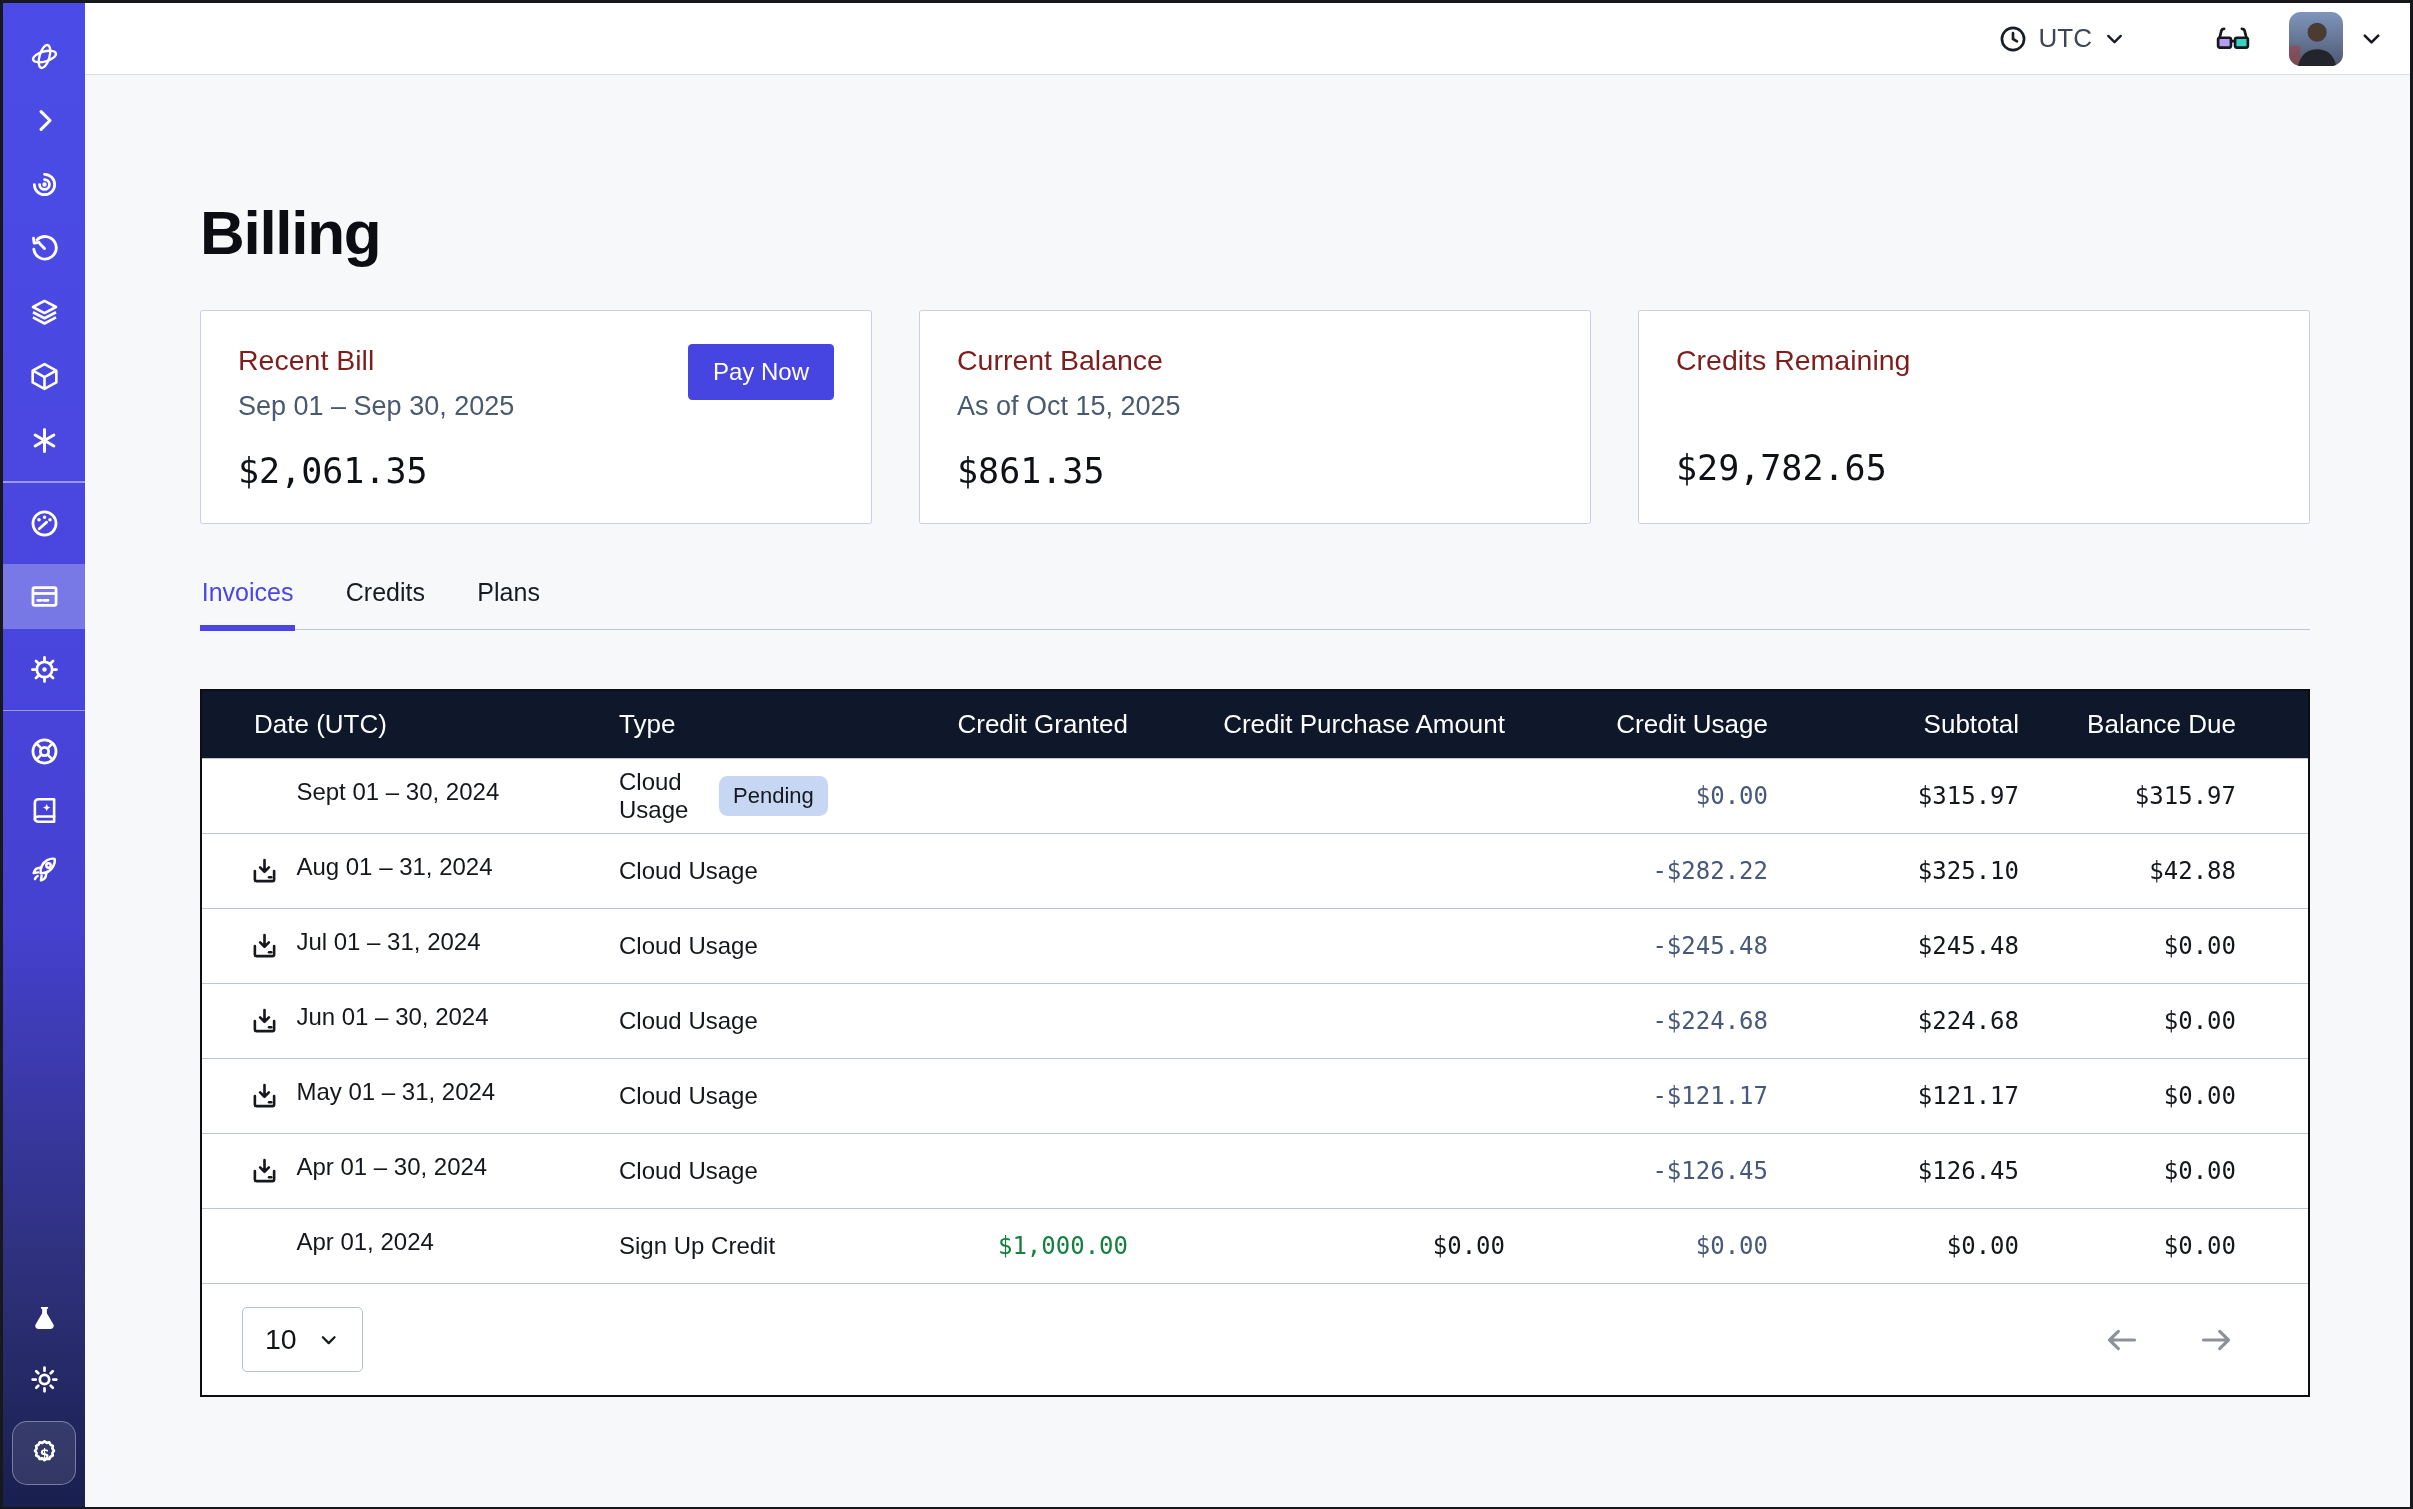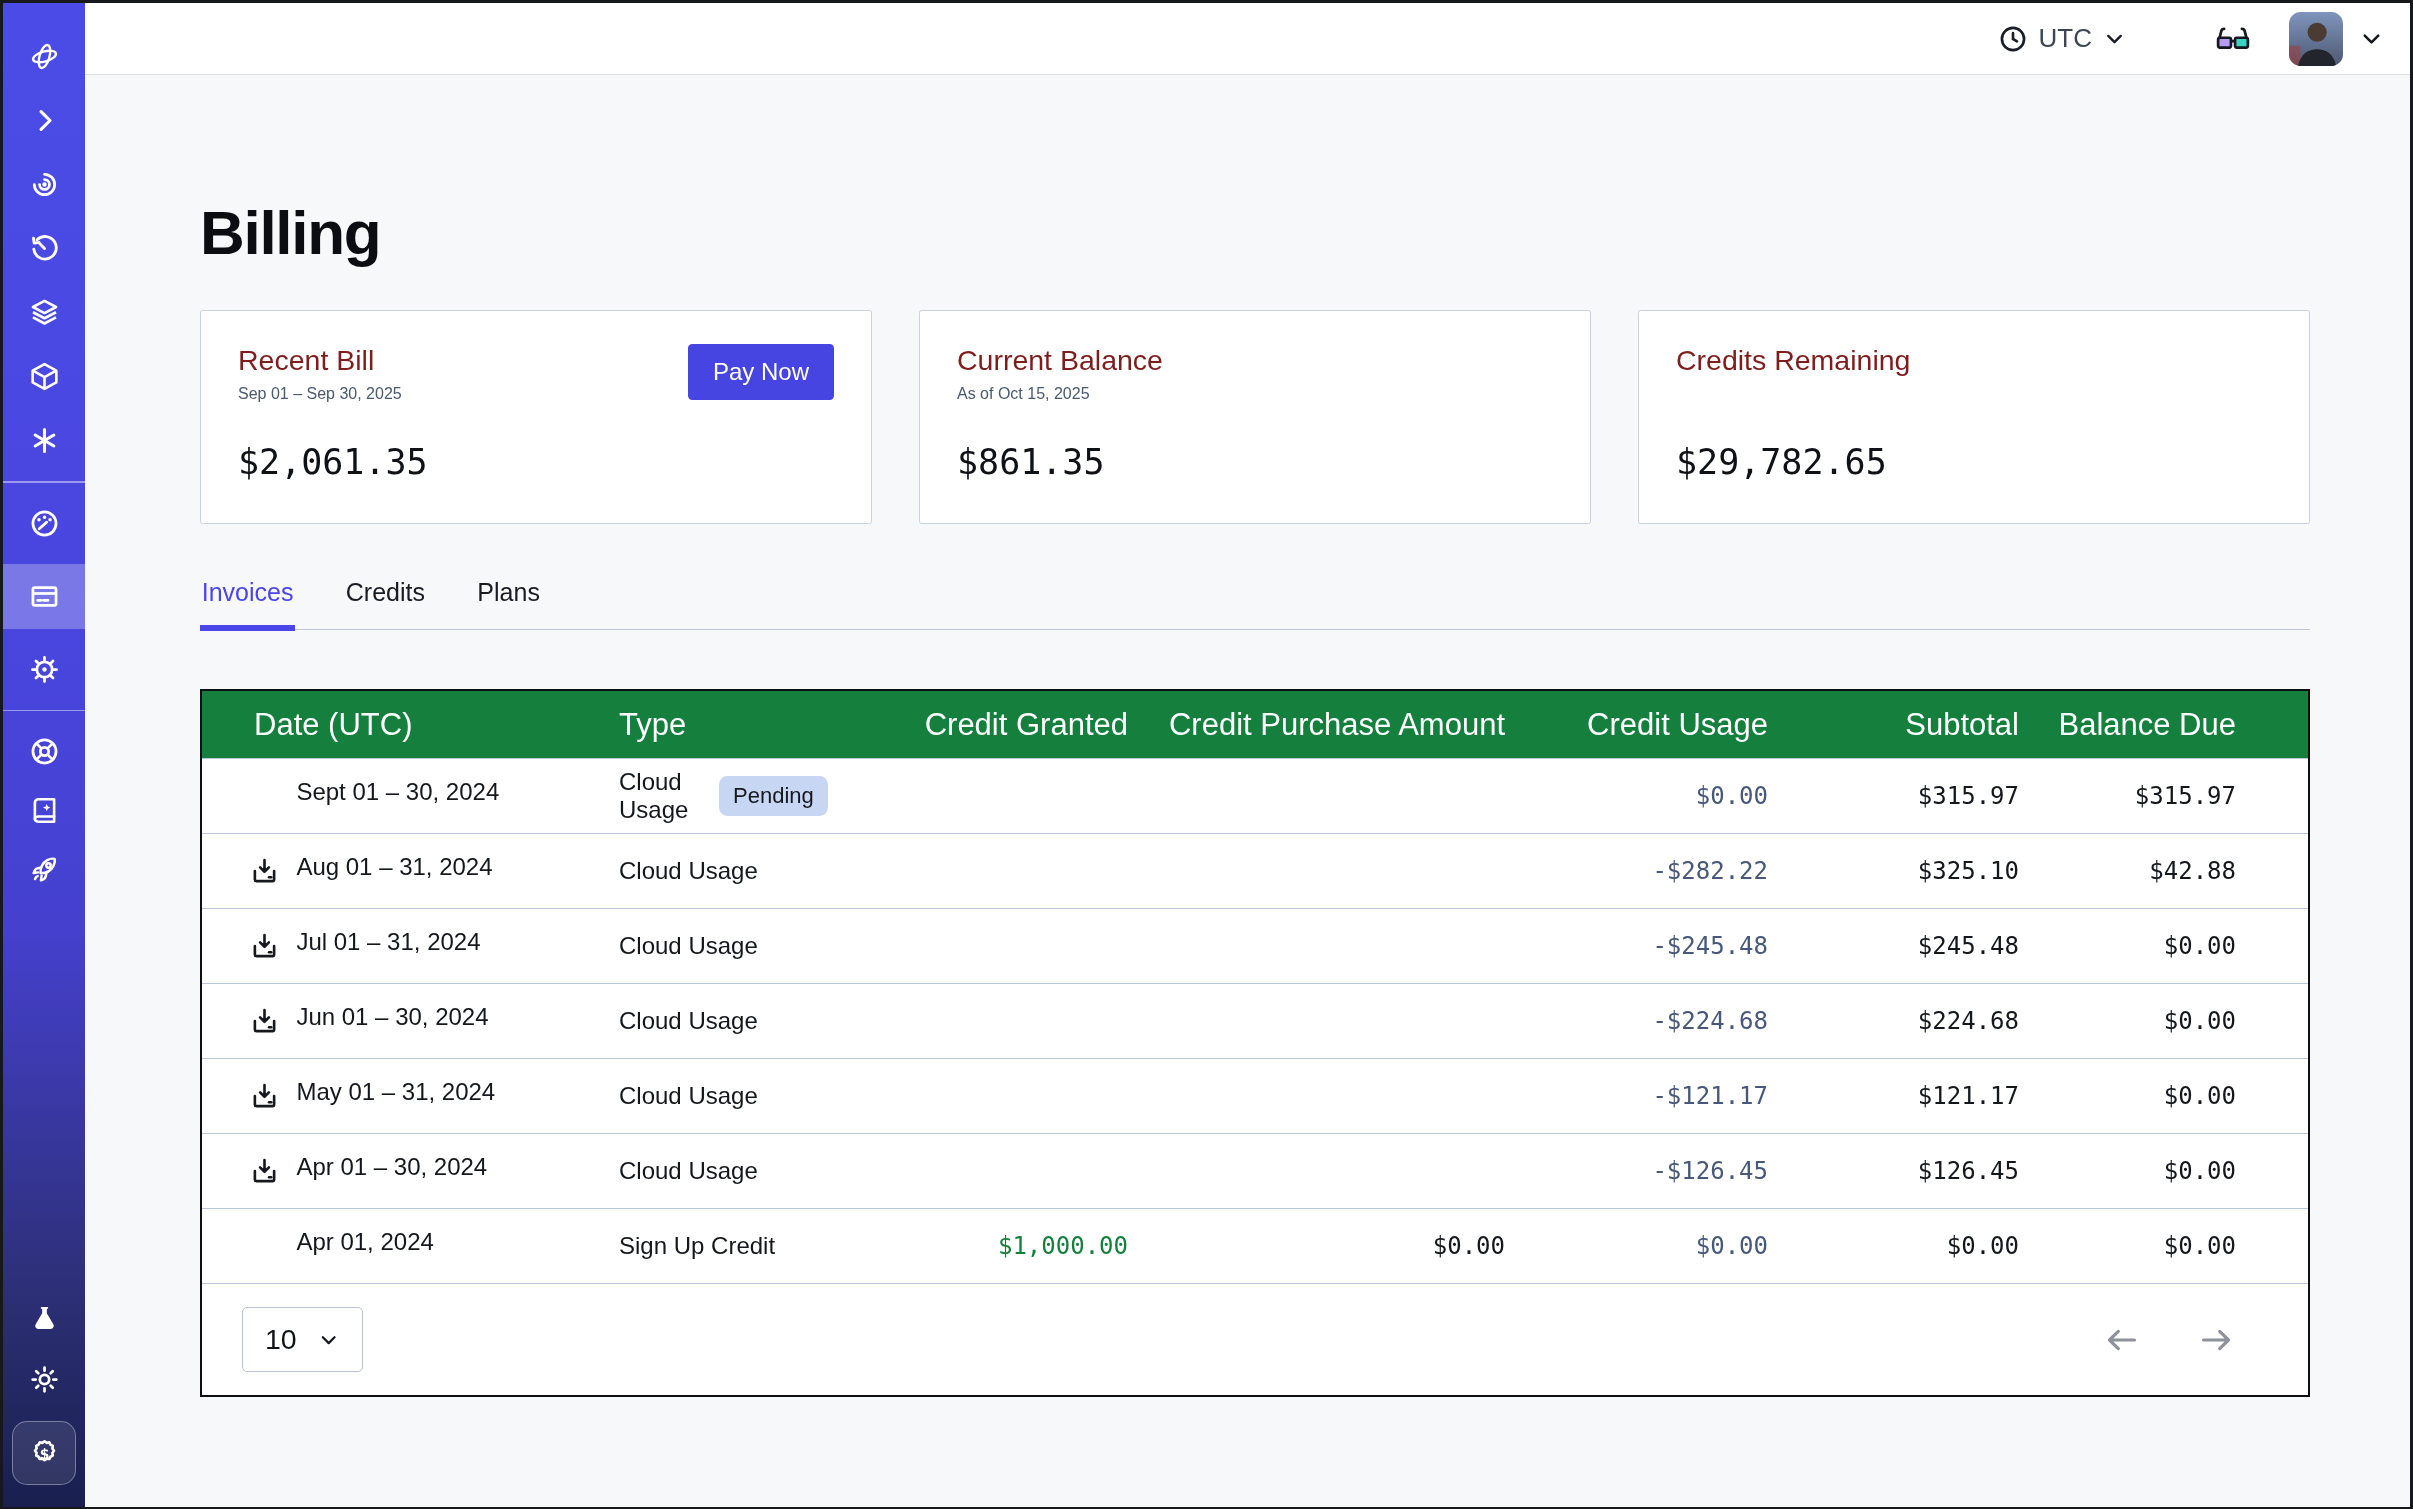--- a/index.html
+++ b/index.html
@@ -62,21 +62,21 @@
     margin:122px 0 0; font-size:62px; font-weight:600; letter-spacing:-1.3px; color:#0b0d12;
   }
 
   
   .cards { display:grid; grid-template-columns:repeat(3,1fr); gap:47px; margin-top:42px; }
   .card {
     background:#fff; border:1.7px solid #c7d1e0; border-radius:2.5px;
     height:214px; padding:33px 37px; position:relative;
   }
   .card-title { font-size:28.5px; font-weight:400; color:#7f1d1d; }
-  .card-sub { font-size:16px; color:#49596f; margin-top:8px; min-height:28.5px; }
+  .card-sub { font-size:27px; color:#49596f; margin-top:14px; min-height:28.5px; }
   .card-amount {
     font-family:"DejaVu Sans Mono", monospace; font-size:35px; color:#0e1116; margin-top:28.5px;
   }
   .pay-btn {
     position:absolute; top:33px; right:37px;
     background:#4745e2; color:#fff; font-size:24px;
     padding:14.2px 25px; border:none; border-radius:4.2px; cursor:pointer;
     font-family:"Liberation Sans", sans-serif;
   }
 
@@ -84,21 +84,21 @@
   .tabs { margin-top:54px; display:flex; gap:49px; border-bottom:1.7px solid #bcc7da; }
   .tab { font-size:25px; color:#171b22; padding:0 1.7px 22px; position:relative; cursor:pointer; }
   .tab.active { color:#4a45e8; font-weight:500; }
   .tab.active::after {
     content:""; position:absolute; left:0; right:0; bottom:-1.7px; height:5.9px; background:#4a45e8;
   }
 
   
   .invoice-table { margin-top:59px; border:2.5px solid #0d0e11; background:#fff; }
   .tgrid { display:grid; grid-template-columns:417px 209px 300px 377px 263px 251px 217px; align-items:center; }
-  .thead { height:67px; background:#15803d; color:#ffffff; font-size:31px; font-weight:500; }
+  .thead { height:67px; background:#0f172a; color:#ffffff; font-size:26px; font-weight:500; }
   .th-date { padding-left:52px; }
   .num { text-align:right; }
   .trow { height:75px; font-size:24px; color:#14171c; border-top:1.7px solid #b9c5da; }
   .trow:first-of-type { border-top:none; }
   .cell-date { display:flex; gap:13.4px; padding-left:44px; }
   .dl-btn { width:37px; height:37px; flex:0 0 37px; display:flex; align-items:center; justify-content:center; cursor:pointer; }
   .dl-spacer { width:37px; height:37px; flex:0 0 37px; }
   .cell-type { display:flex; align-items:center; gap:15px; }
   .money { font-family:"DejaVu Sans Mono", monospace; }
   .usage { color:#47587a; }

